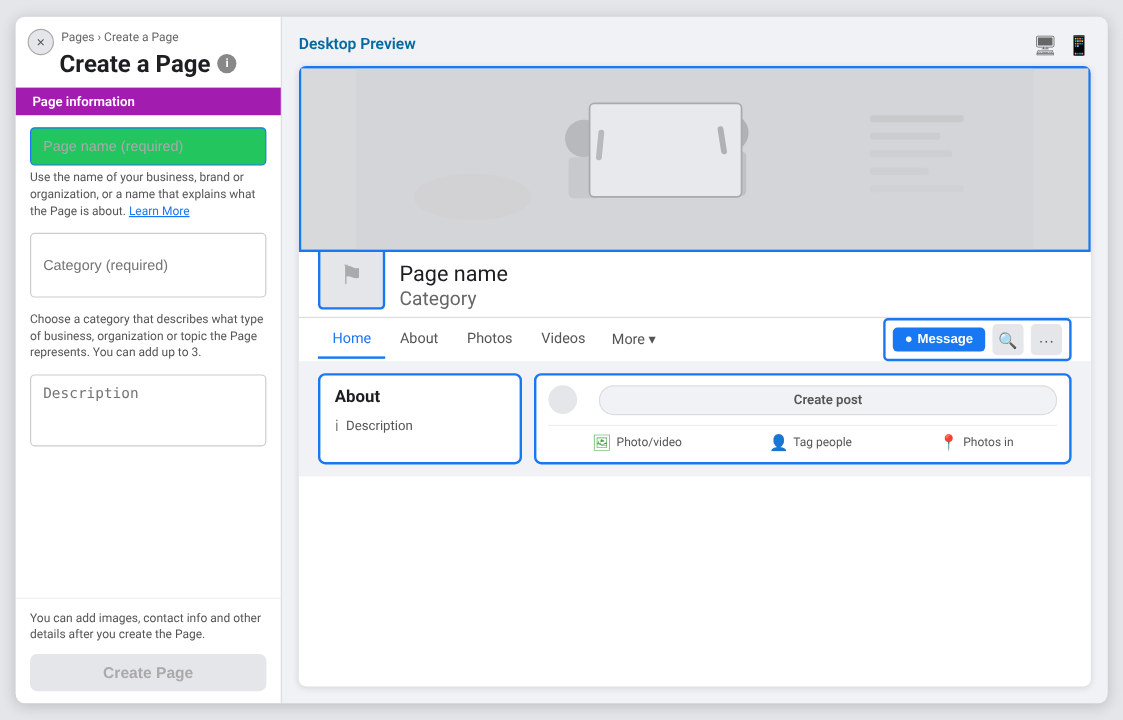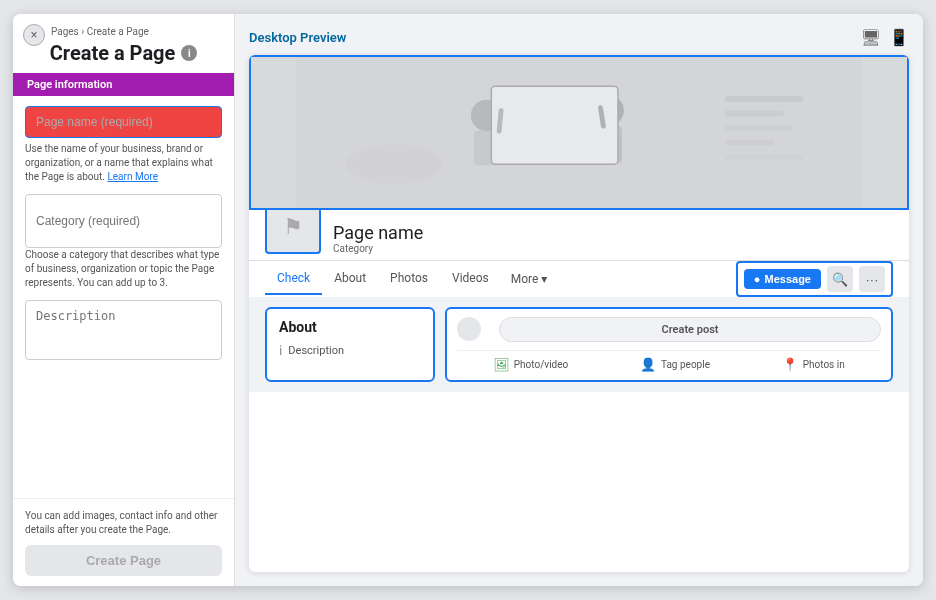--- a/index.html
+++ b/index.html
@@ -91,39 +91,39 @@
     }
     .input-field {
       width: 100%;
       border: 1.5px solid #1877f2;
       border-radius: 4px;
       padding: 8px 10px;
       font-size: 12px;
       color: #333;
       outline: none;
       margin-bottom: 4px;
-      background: #ef4444;
+      background: #22c55e;
     }
     .input-field::placeholder { color: #aaa; }
     .hint-text {
       font-size: 10px;
       color: #555;
       margin-bottom: 10px;
       line-height: 1.4;
     }
     .hint-text a { color: #1877f2; }
     .category-field {
       width: 100%;
       border: 1px solid #ccc;
       border-radius: 4px;
       padding: 19px 10px;
       font-size: 12px;
       color: #aaa;
       background: #fff;
-      margin-bottom: 0;
+      margin-bottom: 12px;
     }
     .category-hint {
       font-size: 10px;
       color: #555;
       margin-bottom: 10px;
       line-height: 1.4;
     }
     .desc-field {
       width: 100%;
       border: 1px solid #ccc;
@@ -236,21 +236,21 @@
       font-size: 22px;
       color: #aaa;
     }
     .profile-info { flex: 1; }
     .page-name-display {
       font-size: 18px;
       font-weight: 400;
       color: #1c1e21;
     }
     .page-category-display {
-      font-size: 10px;
+      font-size: 16px;
       color: #666;
     }
     
     .page-nav {
       display: flex;
       align-items: center;
       border-top: 1px solid #ddd;
       padding: 0 16px;
       gap: 0;
       background: #fff;
@@ -466,21 +466,21 @@
           </div>
           <div class="profile-info">
             <div class="page-name-display">Page name</div>
             <div class="page-category-display">Category</div>
           </div>
         </div>
       </div>
 
       <div class="page-nav">
         <div class="nav-tabs">
-          <div class="nav-tab">Check</div>
+          <div class="nav-tab">Home</div>
           <div class="nav-tab">About</div>
           <div class="nav-tab">Photos</div>
           <div class="nav-tab">Videos</div>
           <div class="more-tab">More ▾</div>
         </div>
         <div class="nav-actions">
           <button class="message-btn">
             <span>●</span>
             <span>Message</span>
           </button>

